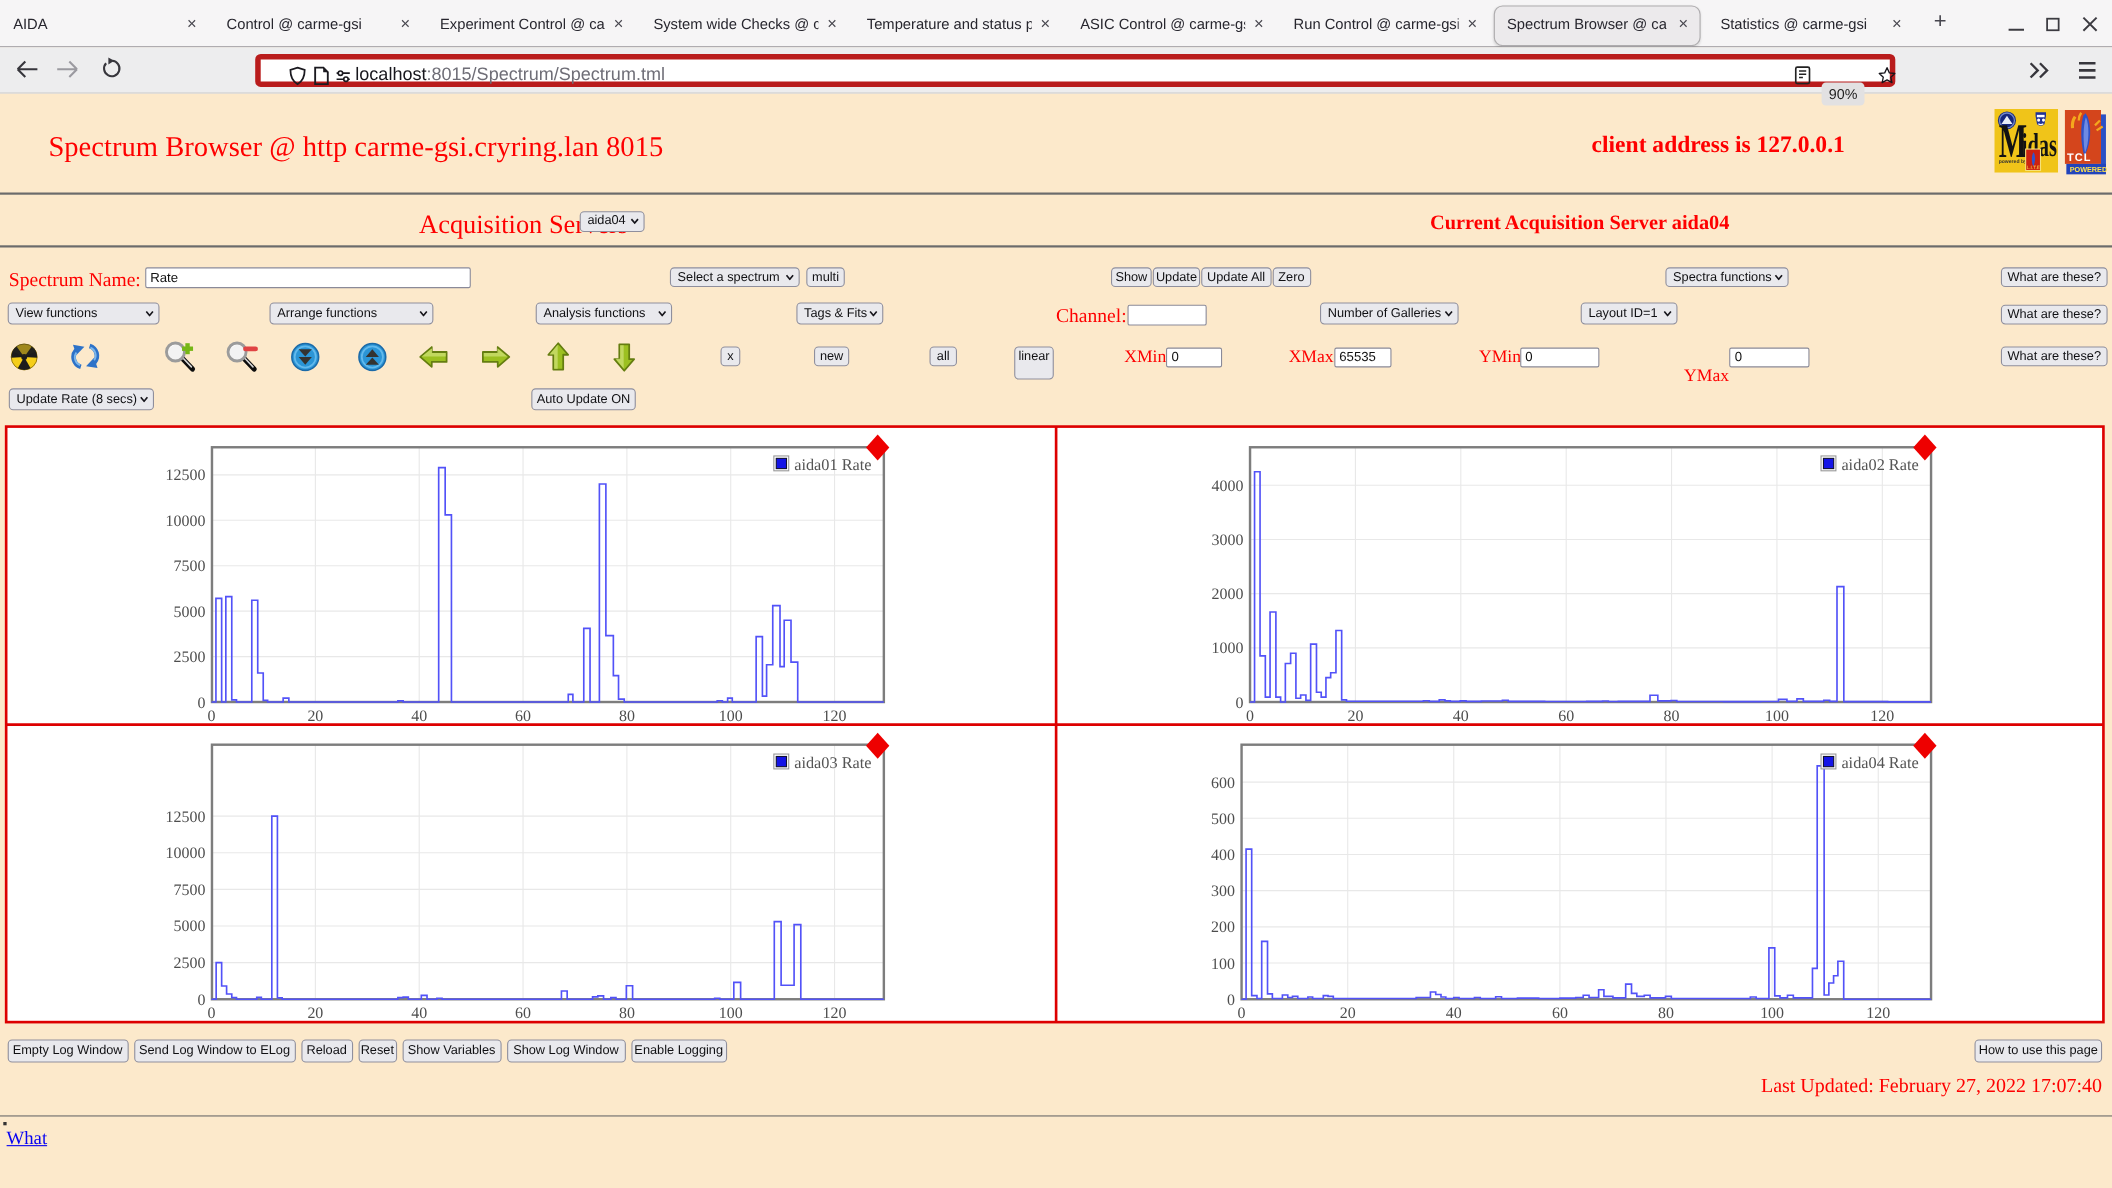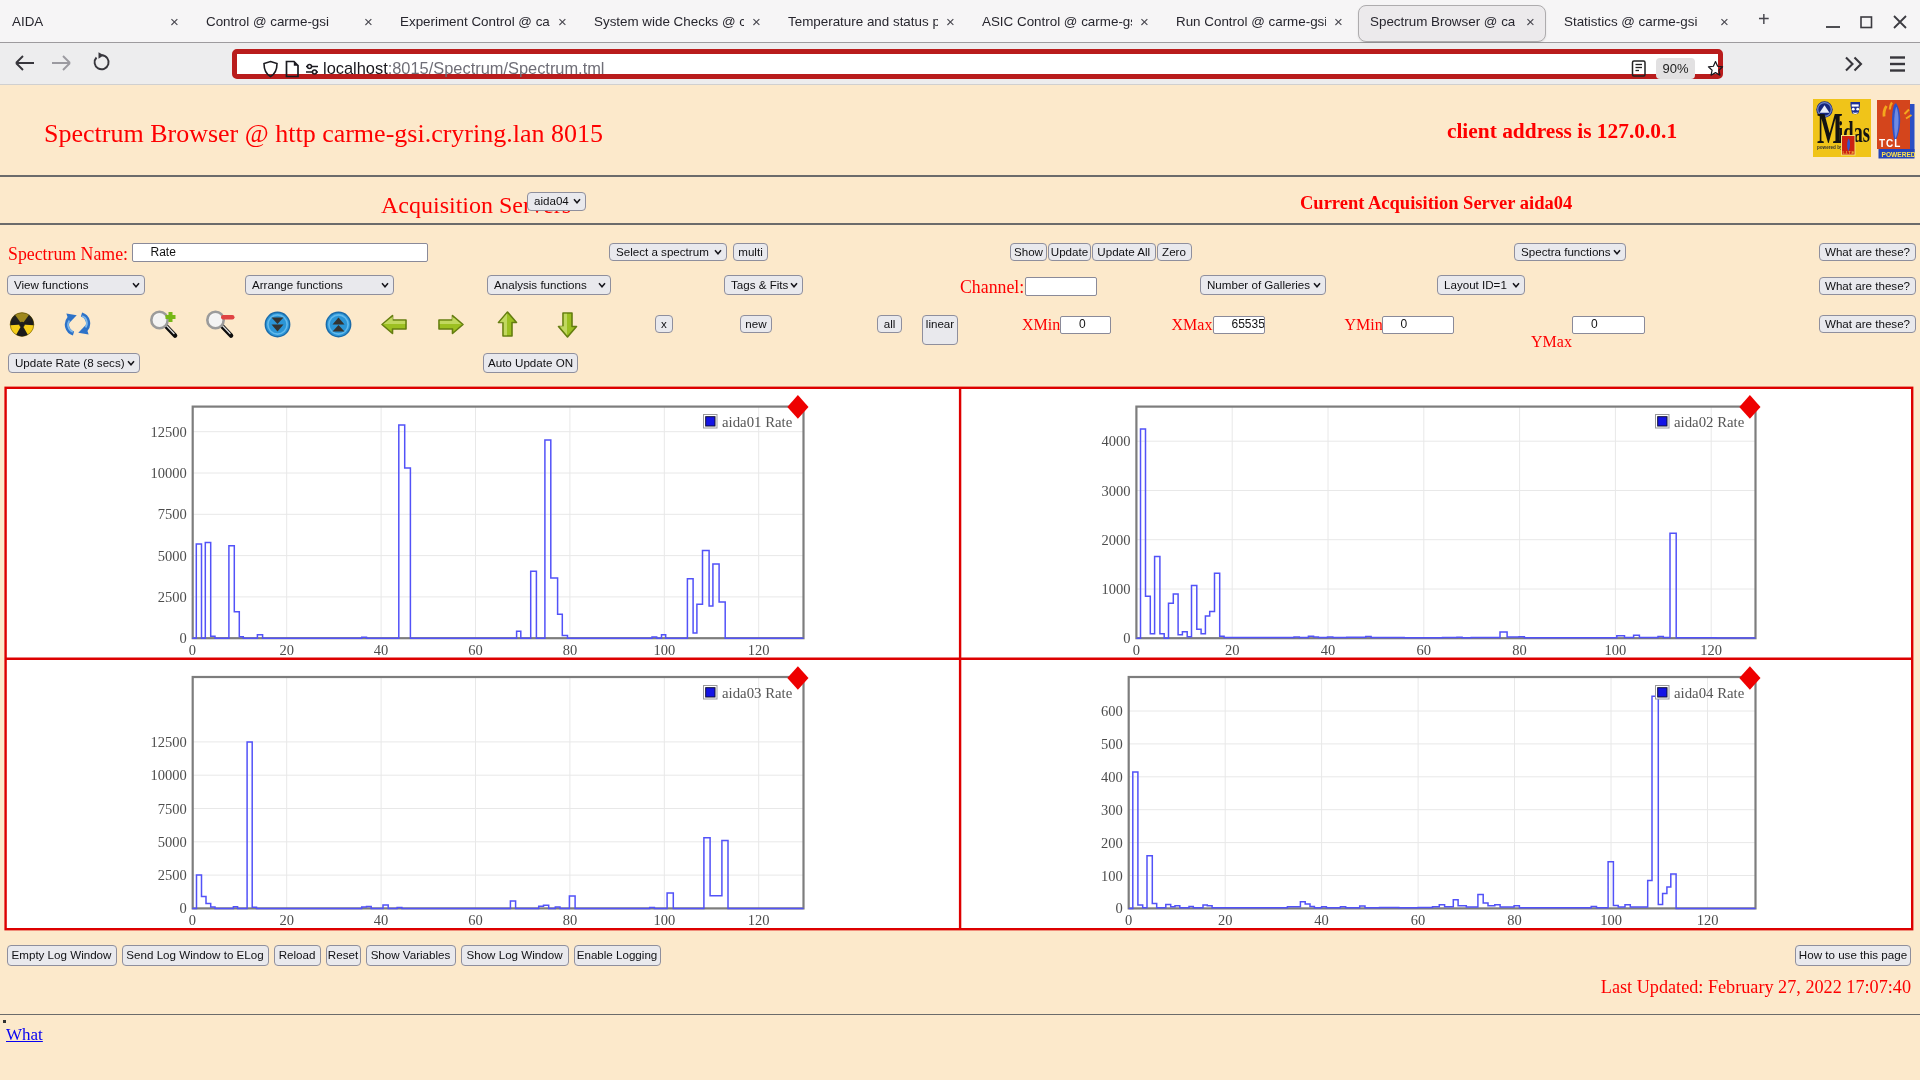--- a/index.html
+++ b/index.html
@@ -9,27 +9,27 @@
   
   #tabbar { position:absolute; left:0; top:0; width:1920px; height:43px; background:#f6f5f6; border-bottom:1.5px solid #9d9b9e; }
   .tab { position:absolute; top:0; height:42px; font-size:13.4px; color:#27262e; }
   .tab .tt { position:absolute; left:12px; top:13.5px; width:150px; white-space:nowrap; overflow:hidden; }
   .tab .tx { position:absolute; top:12.5px; color:#47464e; font-size:15px; font-weight:400; }
   .activetab { position:absolute; left:1358px; top:4.5px; width:188px; height:37px; background:#eceaec; border:1px solid #aeacae; border-radius:8px; box-shadow:0 1px 2px rgba(0,0,0,.10); }
   #toolbar { position:absolute; left:0; top:43px; width:1920px; height:42px; background:#ededee; border-bottom:1px solid #d0d0d0; }
   #urlbar { position:absolute; left:232px; top:5.5px; width:1491px; height:30px; background:#ffffff; border:5px solid #b91c1c; border-radius:5px; }
   .urltext { position:absolute; left:86px; top:5.5px; font-size:16.4px; color:#17161c; }
   .urltext .gray { color:#6f6e77; }
-  #zoomchip { position:absolute; left:1419px; top:4px; width:39px; height:21px; background:#e2e1e2; border-radius:4px; font-size:13px; color:#222; text-align:center; line-height:21px; }
+  #zoomchip { position:absolute; left:1419px; top:21px; width:39px; height:21px; background:#e2e1e2; border-radius:4px; font-size:13px; color:#222; text-align:center; line-height:21px; }
   
   .rtxt { position:absolute; color:#fe0000; font-family:"Liberation Serif", serif; white-space:nowrap; }
   .btn, .sel { position:absolute; background:#e9e9ed; border:1.2px solid #8f8f9d; border-radius:4px; font-size:11.6px; color:#101013; text-align:center; white-space:nowrap; overflow:hidden; }
   .sel { text-align:left; padding-left:6px; }
   .sel .chev { position:absolute; right:4.5px; top:50%; margin-top:-3px; width:8px; height:6px; }
-  .inp { position:absolute; background:#ffffff; border:1.4px solid #8a8a99; border-radius:2px; font-size:12px; color:#111; padding-left:18px; white-space:nowrap; overflow:hidden; }
+  .inp { position:absolute; background:#ffffff; border:1.4px solid #8a8a99; border-radius:2px; font-size:12px; color:#111; padding-left:4px; white-space:nowrap; overflow:hidden; }
   .hr { position:absolute; left:0; width:1920px; height:1.8px; background:#6b6b6b; }
   a.home { position:absolute; color:#0702f1; font-family:"Liberation Serif", serif; font-size:17px; text-decoration:underline; }
 </style>
 </head>
 <body>
 
 <div id="tabbar">
   <div class="tab" style="left:0;width:194px;">
       <span class="tt">AIDA</span>
       <span class="tx" style="left:170px;">×</span>
@@ -262,21 +262,21 @@
 <svg class="abs" style="left:496px;top:310px;" width="23" height="29" viewBox="0 0 23 29">
   <path d="M2.5 12.5 H7 V26 H16 V12.5 H20.5 L11.5 2 Z" fill="#9cc021" stroke="#647d10" stroke-width="1.6" stroke-linejoin="round"></path>
   <path d="M3.6 12.2 H7.8 V25.2 H11 V3.5 Z" fill="#c8dc6a" opacity="0.85"></path>
 </svg>
 <svg class="abs" style="left:556px;top:310px;" width="23" height="29" viewBox="0 0 23 29">
   <path d="M2.5 16.5 H7 V3 H16 V16.5 H20.5 L11.5 27 Z" fill="#9cc021" stroke="#647d10" stroke-width="1.6" stroke-linejoin="round"></path>
   <path d="M3.6 16.2 H7.8 V3.8 H11 V25 Z" fill="#c8dc6a" opacity="0.85"></path>
 </svg>
 <div class="btn" style="left:655px;top:315px;width:18px;height:18px;line-height:15.5px;">x</div>
 <div class="btn" style="left:740px;top:315px;width:32px;height:18px;line-height:15.5px;">new</div>
-<div class="btn" style="left:845px;top:315px;width:25px;height:18px;line-height:15.5px;margin-left:32px;">all</div>
+<div class="btn" style="left:845px;top:315px;width:25px;height:18px;line-height:15.5px;">all</div>
 <div class="btn" style="left:922px;top:315px;width:36px;height:30px;line-height:15.5px;">linear</div>
 <div class="rtxt" style="left:1022px;top:316px;font-size:16px;">XMin</div>
 <div class="inp" style="left:1060px;top:315.5px;width:51px;height:18px;line-height:15.5px;">0</div>
 <div class="rtxt" style="left:1171.5px;top:316px;font-size:16px;">XMax</div>
 <div class="inp" style="left:1212.5px;top:315.5px;width:52px;height:18px;line-height:15.5px;">65535</div>
 <div class="rtxt" style="left:1344.5px;top:316px;font-size:16px;">YMin</div>
 <div class="inp" style="left:1381.5px;top:315.5px;width:72px;height:18px;line-height:15.5px;">0</div>
 <div class="rtxt" style="left:1531px;top:333px;font-size:16px;">YMax</div>
 <div class="inp" style="left:1572px;top:315.5px;width:73px;height:18px;line-height:15.5px;">0</div>
 <div class="btn" style="left:1819px;top:315px;width:97px;height:18px;line-height:15.5px;">What are these?</div>

